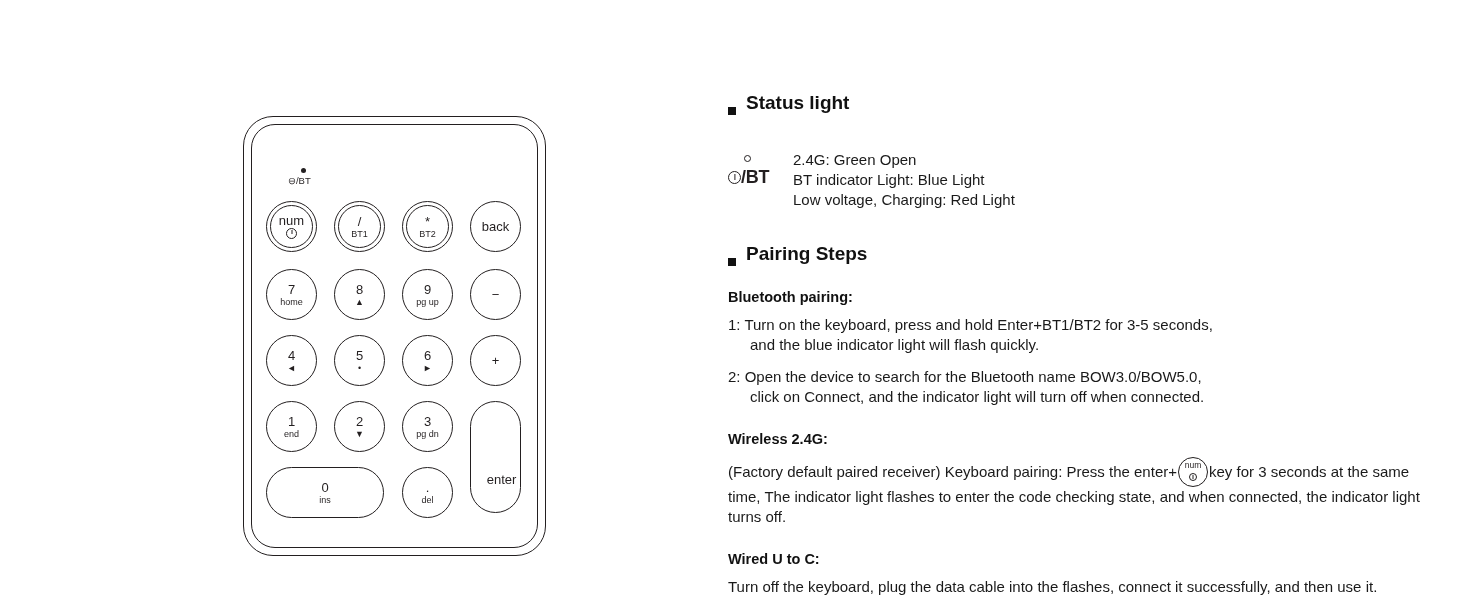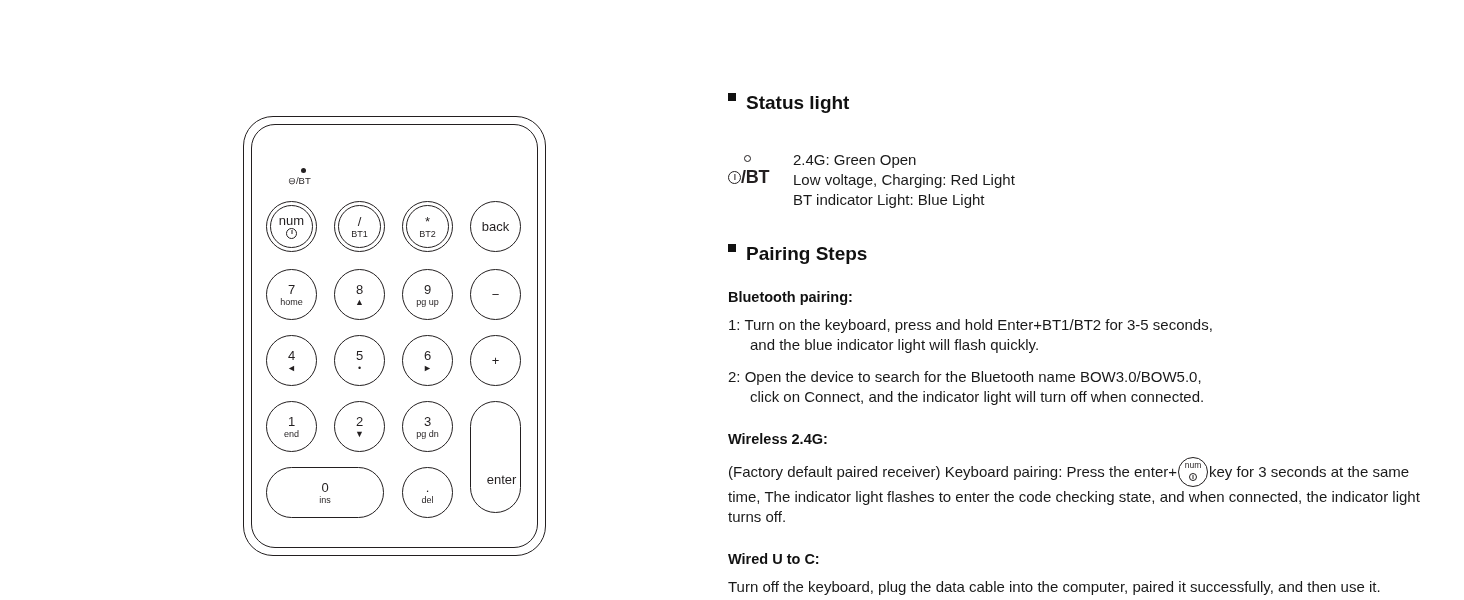--- a/index.html
+++ b/index.html
@@ -136,21 +136,21 @@
 
   
   #text-column {
     position: absolute;
     left: 728px;
     top: 92px;
     width: 700px;
   }
   .section-head {
     display: flex;
-    align-items: flex-start;
+    align-items: flex-end;
     font-size: 19px;
     font-weight: bold;
     color: #111;
     margin: 0;
   }
   .section-head .bullet {
     display: inline-block;
     width: 8px; height: 8px;
     background: #111;
     margin-right: 10px;
@@ -371,22 +371,22 @@
       <span>Status light</span>
     </h2>
 
     <div id="status-light-block">
       <div id="status-rows">
         <div id="status-marker-circle"></div>
         <div id="status-marker-bt">
           <span class="btglyph"></span><span>/BT</span>
         </div>
         <div class="status-line">2.4G: Green Open</div>
+        <div class="status-line">BT indicator Light: Blue Light</div>
         <div class="status-line">Low voltage, Charging: Red Light</div>
-        <div class="status-line">BT indicator Light: Blue Light</div>
       </div>
     </div>
 
     <div id="pairing-block">
       <h2 class="section-head">
         <span class="bullet"></span>
         <span>Pairing Steps</span>
       </h2>
 
       <h3 class="sub-head">Bluetooth pairing:</h3>
@@ -401,18 +401,18 @@
 
       <h3 class="sub-head">Wireless 2.4G:</h3>
       <div class="para">
         <span class="tight"><span>(Factory default paired receiver) Keyboard pairing: Press the enter+</span><span class="inline-numkey"><span class="t">num</span><span class="g"></span></span><span>key</span></span>
         <span> for 3 seconds at the same time, The indicator light flashes to enter the</span>
         <span>code checking state, and when connected, the indicator light turns off.</span>
       </div>
 
       <h3 class="sub-head">Wired U to C:</h3>
       <div class="para">
-        <span>Turn off the keyboard, plug the data cable into the computer, paired it</span>
+        <span>Turn off the keyboard, plug the data cable into the flashes, connect it</span>
         <span>successfully, and then use it.</span>
       </div>
     </div>
   </div>
 </div>
 
 </body></html>

